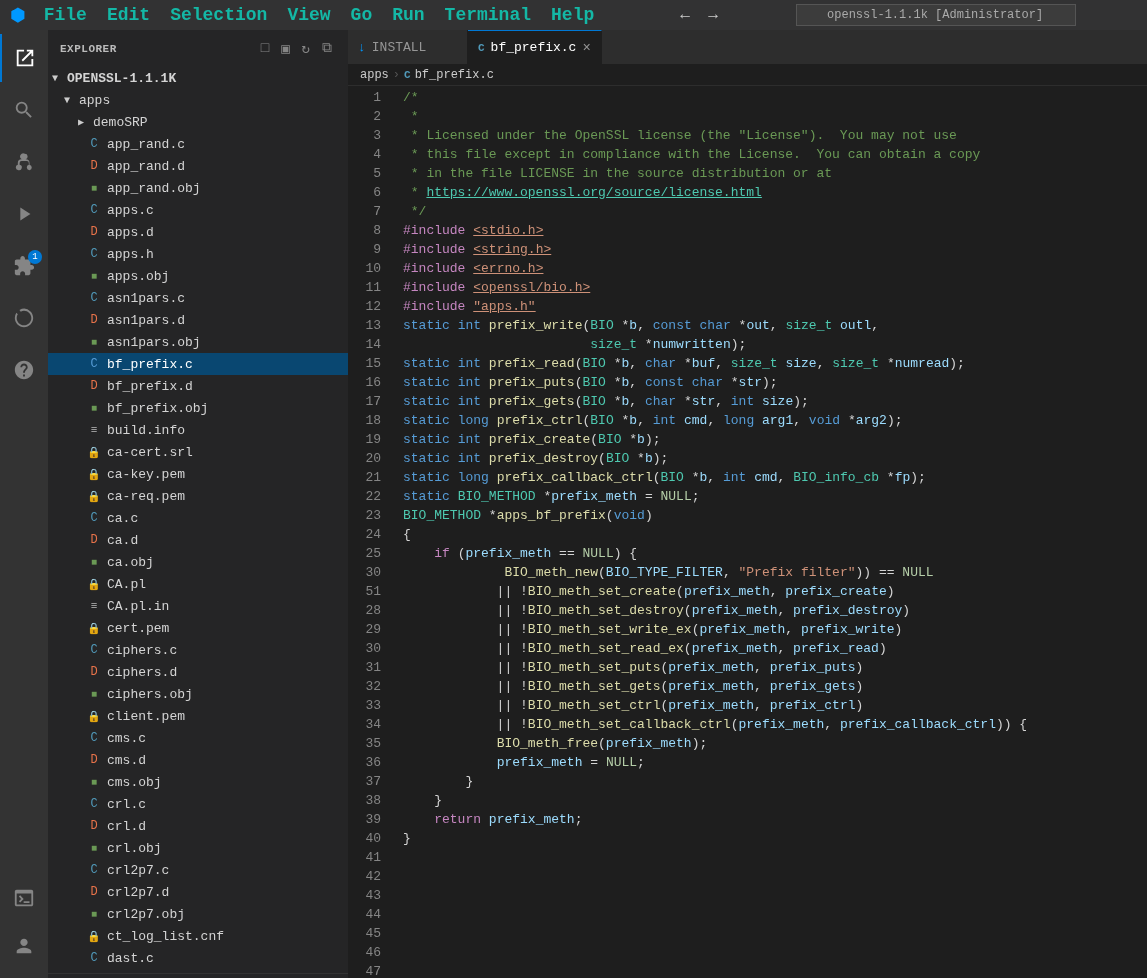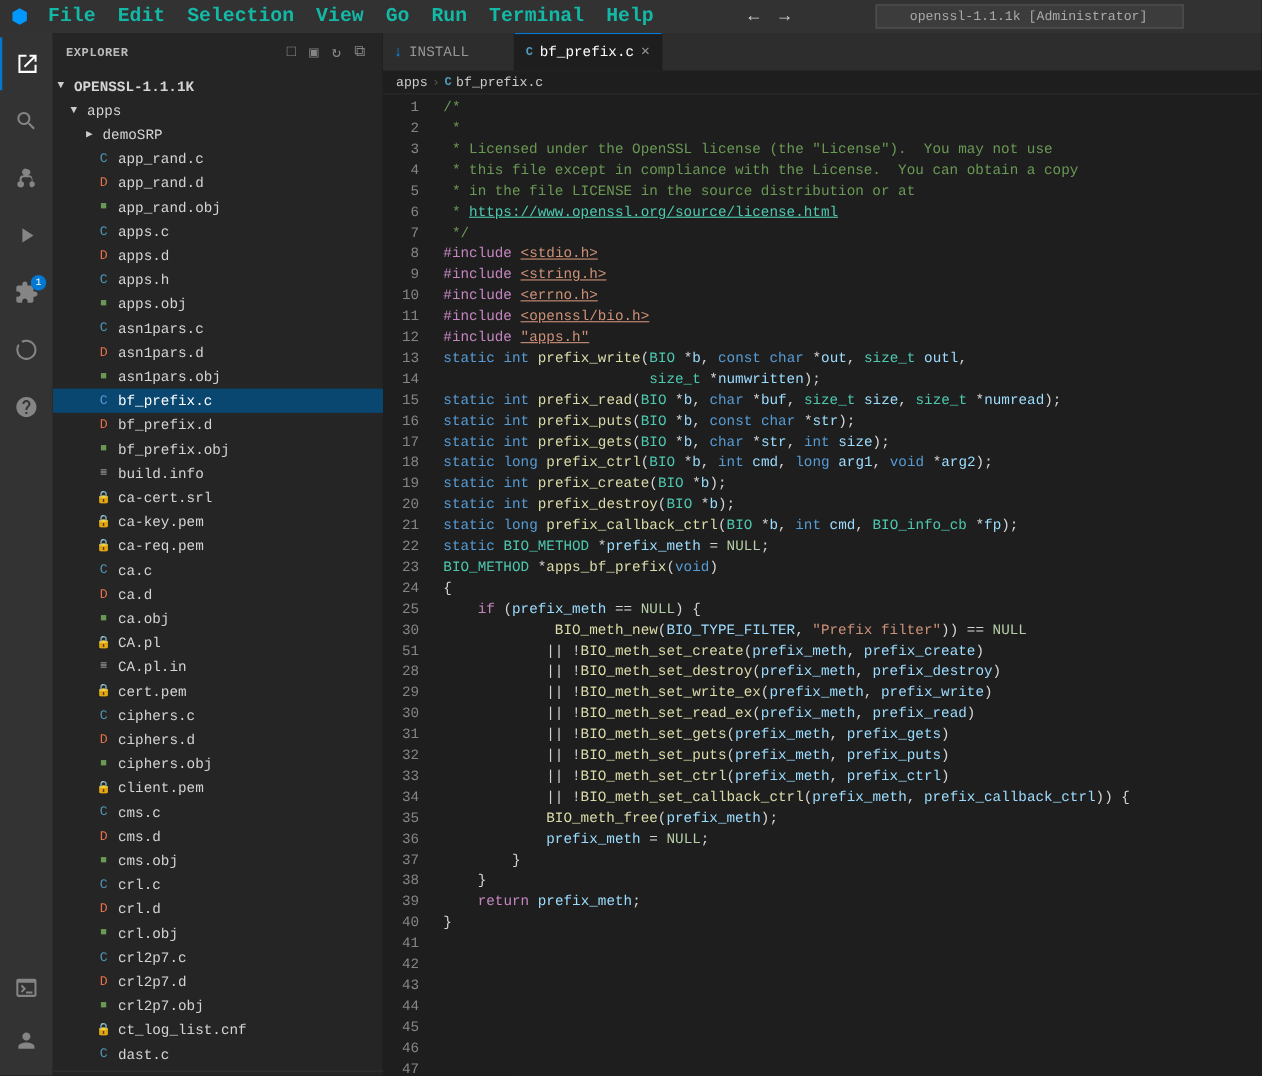--- a/index.html
+++ b/index.html
@@ -438,22 +438,22 @@
         <div class="code-line"><span class="kw">static</span> <span class="type">BIO_METHOD</span> <span class="plain">*</span><span class="var">prefix_meth</span> <span class="plain">= </span><span class="num">NULL</span><span class="plain">;</span></div>
         <div class="code-line"></div>
         <div class="code-line"><span class="type">BIO_METHOD</span> <span class="plain">*</span><span class="fn">apps_bf_prefix</span><span class="plain">(</span><span class="kw">void</span><span class="plain">)</span></div>
         <div class="code-line"><span class="plain">{</span></div>
         <div class="code-line"><span class="plain">    </span><span class="kw2">if</span> <span class="plain">(</span><span class="var">prefix_meth</span> <span class="plain">== </span><span class="num">NULL</span><span class="plain">) {</span></div>
         <div class="code-line"><span class="plain">             </span><span class="fn">BIO_meth_new</span><span class="plain">(</span><span class="var">BIO_TYPE_FILTER</span><span class="plain">, </span><span class="str">"Prefix filter"</span><span class="plain">)) == </span><span class="num">NULL</span></div>
         <div class="code-line"><span class="plain">            || !</span><span class="fn">BIO_meth_set_create</span><span class="plain">(</span><span class="var">prefix_meth</span><span class="plain">, </span><span class="var">prefix_create</span><span class="plain">)</span></div>
         <div class="code-line"><span class="plain">            || !</span><span class="fn">BIO_meth_set_destroy</span><span class="plain">(</span><span class="var">prefix_meth</span><span class="plain">, </span><span class="var">prefix_destroy</span><span class="plain">)</span></div>
         <div class="code-line"><span class="plain">            || !</span><span class="fn">BIO_meth_set_write_ex</span><span class="plain">(</span><span class="var">prefix_meth</span><span class="plain">, </span><span class="var">prefix_write</span><span class="plain">)</span></div>
         <div class="code-line"><span class="plain">            || !</span><span class="fn">BIO_meth_set_read_ex</span><span class="plain">(</span><span class="var">prefix_meth</span><span class="plain">, </span><span class="var">prefix_read</span><span class="plain">)</span></div>
+        <div class="code-line"><span class="plain">            || !</span><span class="fn">BIO_meth_set_puts</span><span class="plain">(</span><span class="var">prefix_meth</span><span class="plain">, </span><span class="var">prefix_puts</span><span class="plain">)</span></div>
         <div class="code-line"><span class="plain">            || !</span><span class="fn">BIO_meth_set_gets</span><span class="plain">(</span><span class="var">prefix_meth</span><span class="plain">, </span><span class="var">prefix_gets</span><span class="plain">)</span></div>
-        <div class="code-line"><span class="plain">            || !</span><span class="fn">BIO_meth_set_puts</span><span class="plain">(</span><span class="var">prefix_meth</span><span class="plain">, </span><span class="var">prefix_puts</span><span class="plain">)</span></div>
         <div class="code-line"><span class="plain">            || !</span><span class="fn">BIO_meth_set_ctrl</span><span class="plain">(</span><span class="var">prefix_meth</span><span class="plain">, </span><span class="var">prefix_ctrl</span><span class="plain">)</span></div>
         <div class="code-line"><span class="plain">            || !</span><span class="fn">BIO_meth_set_callback_ctrl</span><span class="plain">(</span><span class="var">prefix_meth</span><span class="plain">, </span><span class="var">prefix_callback_ctrl</span><span class="plain">)) {</span></div>
         <div class="code-line"><span class="plain">            </span><span class="fn">BIO_meth_free</span><span class="plain">(</span><span class="var">prefix_meth</span><span class="plain">);</span></div>
         <div class="code-line"><span class="plain">            </span><span class="var">prefix_meth</span> <span class="plain">= </span><span class="num">NULL</span><span class="plain">;</span></div>
         <div class="code-line"><span class="plain">        }</span></div>
         <div class="code-line"><span class="plain">    }</span></div>
         <div class="code-line"><span class="plain">    </span><span class="kw2">return</span> <span class="var">prefix_meth</span><span class="plain">;</span></div>
         <div class="code-line"><span class="plain">}</span></div>
         <div class="code-line"></div>
       </div>

